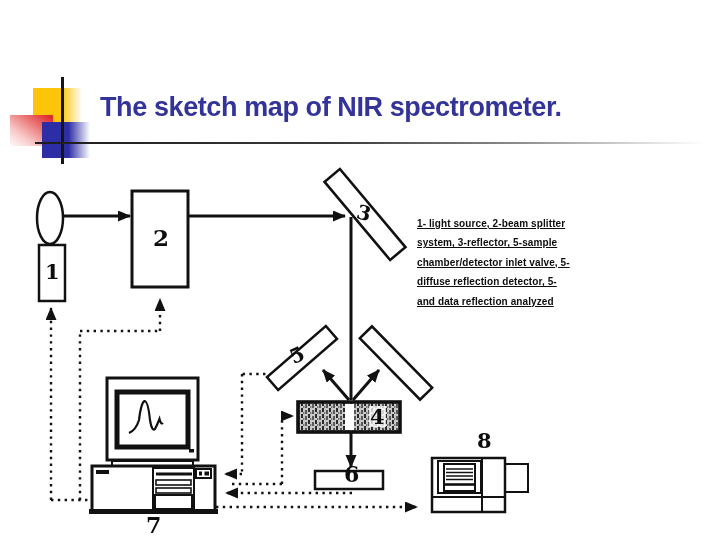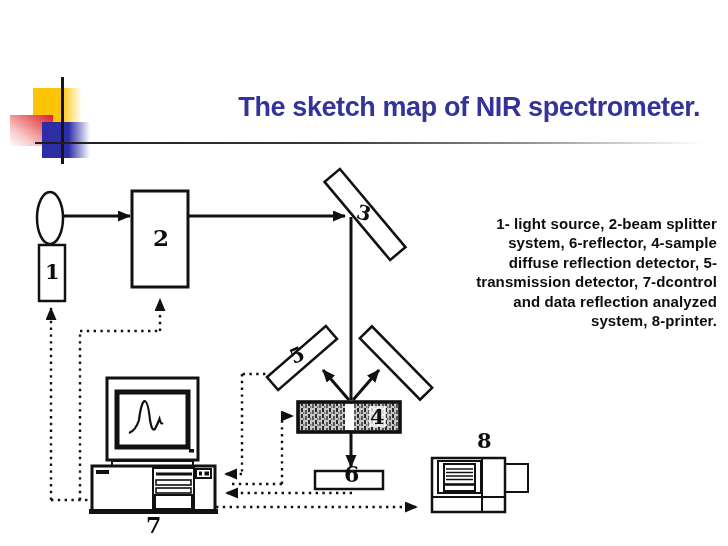--- a/index.html
+++ b/index.html
@@ -1,38 +1,37 @@
 <!DOCTYPE html>
 <html><head>
 <meta charset="utf-8">
 <style>
   html,body{margin:0;padding:0;background:#fff;}
   .slide{
     position:relative;width:728px;height:546px;background:#ffffff;overflow:hidden;
     font-family:"Liberation Sans",sans-serif;
-    text-align:right;
   }
   
   .sq{position:absolute;}
   .sq-yellow{left:33px;top:88px;width:49px;height:34px;
     background:linear-gradient(to right,#fdc50a 58%,rgba(253,197,10,0) 100%);}
   .sq-red{left:10px;top:115px;width:43px;height:31px;
     background:linear-gradient(to bottom left,#e02828 5%,#f8caca 70%,rgba(251,232,232,.2) 100%);}
   .sq-blue{left:42px;top:122px;width:48px;height:36px;
     background:linear-gradient(to right,#2d2da6 55%,rgba(45,45,166,0) 100%);}
   .decor-vline{position:absolute;left:61px;top:77px;width:3px;height:87px;background:#151515;}
   .title-rule{position:absolute;left:35px;top:142px;width:670px;height:2px;
     background:linear-gradient(to right,#1c1c1c,#3a3a3a 45%,#8c8c8c 72%,#d8d8d8 90%,rgba(255,255,255,0));}
   .page-title{
     position:absolute;left:100px;top:92px;width:600px;
     font-size:27px;font-weight:bold;color:#333399;letter-spacing:-0.4px;white-space:nowrap;
   }
   
   .legend{position:absolute;left:417px;top:214px;width:300px;color:#0d0d0d;
-    font-size:15px;font-weight:bold;line-height:19.4px;letter-spacing:0.1px;}
+    font-size:10px;font-weight:bold;line-height:19.4px;letter-spacing:0.1px;text-decoration:underline;}
   
   .dlabel{position:absolute;color:#0d0d0d;font-family:"DejaVu Serif","Liberation Serif",serif;
     font-weight:bold;line-height:1;}
   .l1{left:45px;top:261px;font-size:21px;}
   .l2{left:153px;top:226px;font-size:23px;}
   .l3{left:357px;top:203px;font-size:20px;transform:rotate(14deg);}
   .l4{left:369px;top:406px;font-size:21px;background:rgba(255,255,255,.75);padding:0 1px;}
   .l5{left:290px;top:345px;font-size:20px;transform:rotate(-24deg);}
   .l6{left:344px;top:463px;font-size:22px;}
   .l7{left:146px;top:514px;font-size:22px;}
@@ -152,20 +151,19 @@
   <div class="dlabel l2">2</div>
   <div class="dlabel l3">3</div>
   <div class="dlabel l4">4</div>
   <div class="dlabel l5">5</div>
   <div class="dlabel l6">6</div>
   <div class="dlabel l7">7</div>
   <div class="dlabel l8">8</div>
 
   <div class="legend">
     <div>1- light source, 2-beam splitter</div>
-    <div>system, 6-reflector, 4-sample</div>
+    <div>system, 3-reflector, 5-sample</div>
+    <div>chamber/detector inlet valve, 5-</div>
     <div>diffuse reflection detector, 5-</div>
-    <div>transmission detector, 7-dcontrol</div>
     <div>and data reflection analyzed</div>
-    <div>system, 8-printer.</div>
   </div>
 
 </div>
 
 </body></html>

